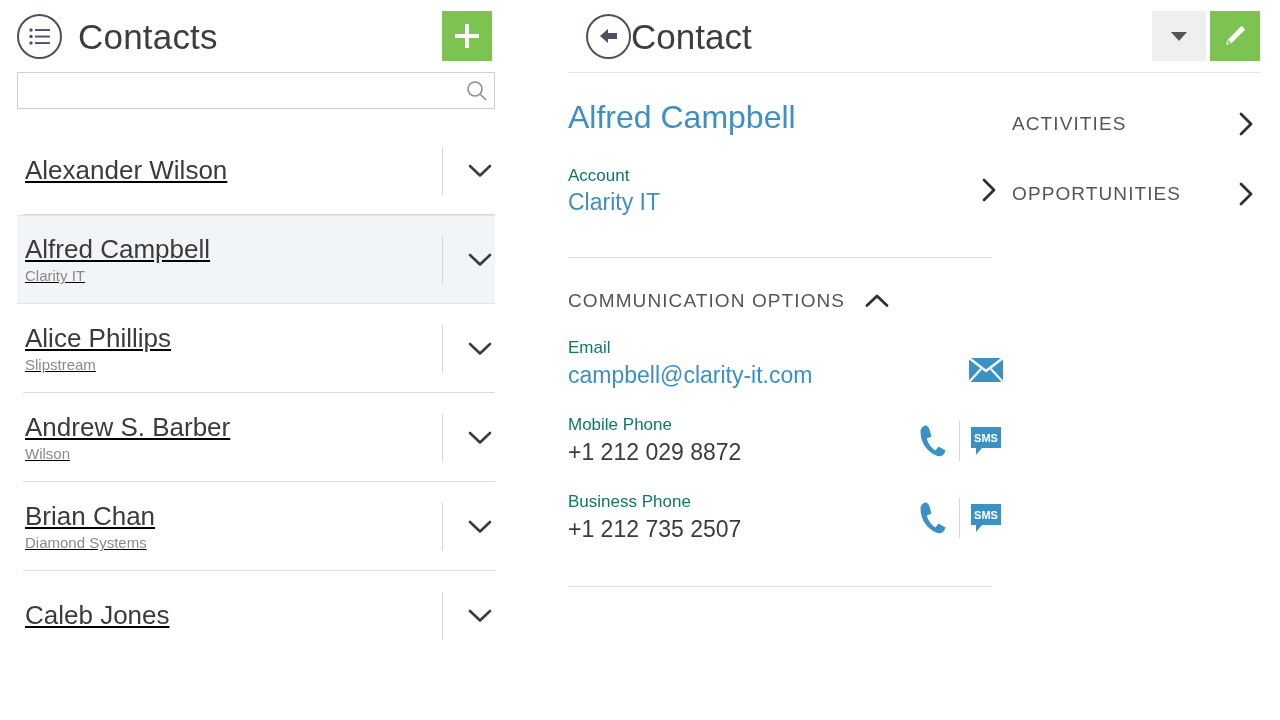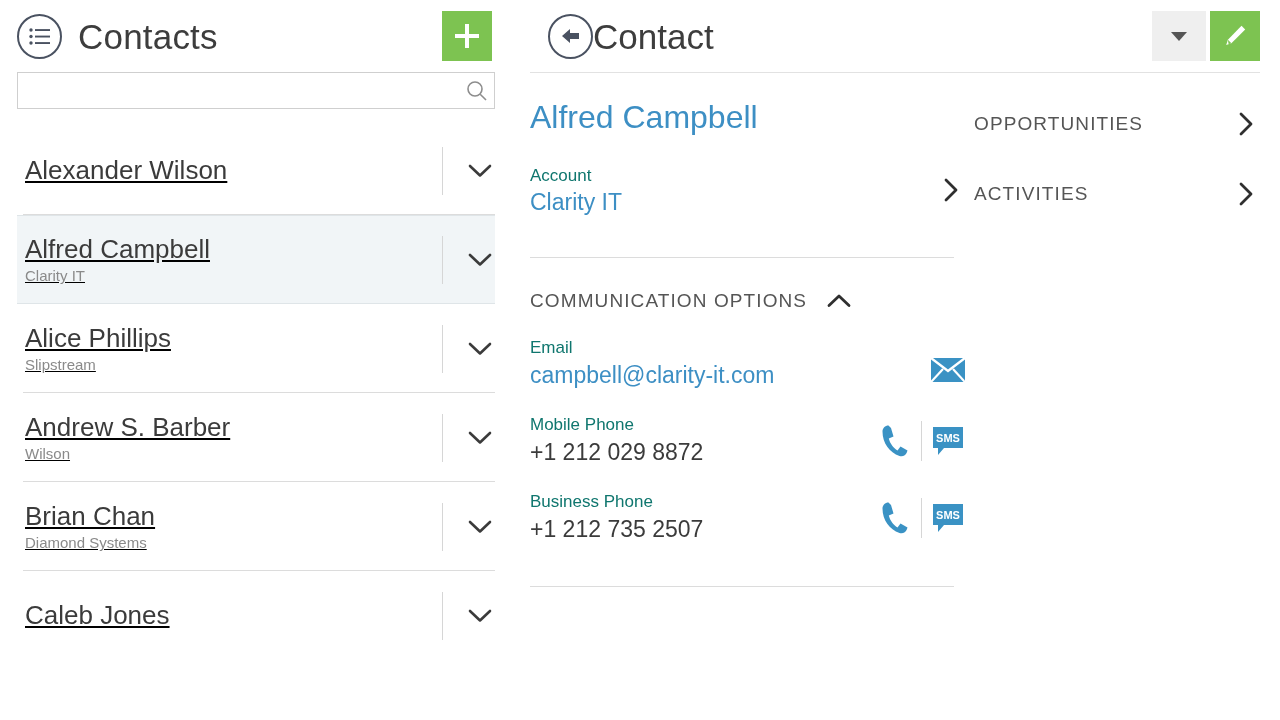--- a/index.html
+++ b/index.html
@@ -12,20 +12,21 @@
     font-family: "Liberation Sans", sans-serif;
     -webkit-font-smoothing: antialiased;
   }
 
   .app {
     position: relative;
     width: 1280px;
     height: 708px;
     background: #ffffff;
     display: flex;
+    gap: 38px;
   }
 
   
   .left-pane {
     position: relative;
     width: 512px;
     height: 720px;
     background: #ffffff;
     box-sizing: border-box;
     flex: 0 0 512px;
@@ -606,33 +607,33 @@
               </svg>
             </span>
           </div>
         </div>
 
         <div class="hr m2"></div>
       </div>
 
       <div class="detail-side">
         <div class="side-link">
+          <span class="side-link-label">ACTIVITIES</span>
+          <span class="chev">
+            <svg width="16" height="26" viewBox="0 0 16 26" aria-hidden="true">
+              <polyline points="3,3 13,13 3,23" fill="none" stroke="#2f2f2f" stroke-width="2.8" stroke-linecap="round" stroke-linejoin="round"></polyline>
+            </svg>
+          </span>
+        </div>
+        <div class="side-link">
           <span class="side-link-label">OPPORTUNITIES</span>
           <span class="chev">
             <svg width="16" height="26" viewBox="0 0 16 26" aria-hidden="true">
               <polyline points="3,3 13,13 3,23" fill="none" stroke="#2f2f2f" stroke-width="2.8" stroke-linecap="round" stroke-linejoin="round"></polyline>
             </svg>
           </span>
         </div>
-        <div class="side-link">
-          <span class="side-link-label">ACTIVITIES</span>
-          <span class="chev">
-            <svg width="16" height="26" viewBox="0 0 16 26" aria-hidden="true">
-              <polyline points="3,3 13,13 3,23" fill="none" stroke="#2f2f2f" stroke-width="2.8" stroke-linecap="round" stroke-linejoin="round"></polyline>
-            </svg>
-          </span>
-        </div>
       </div>
 
     </div>
   </div>
 
 </div>
 
 </body></html>

